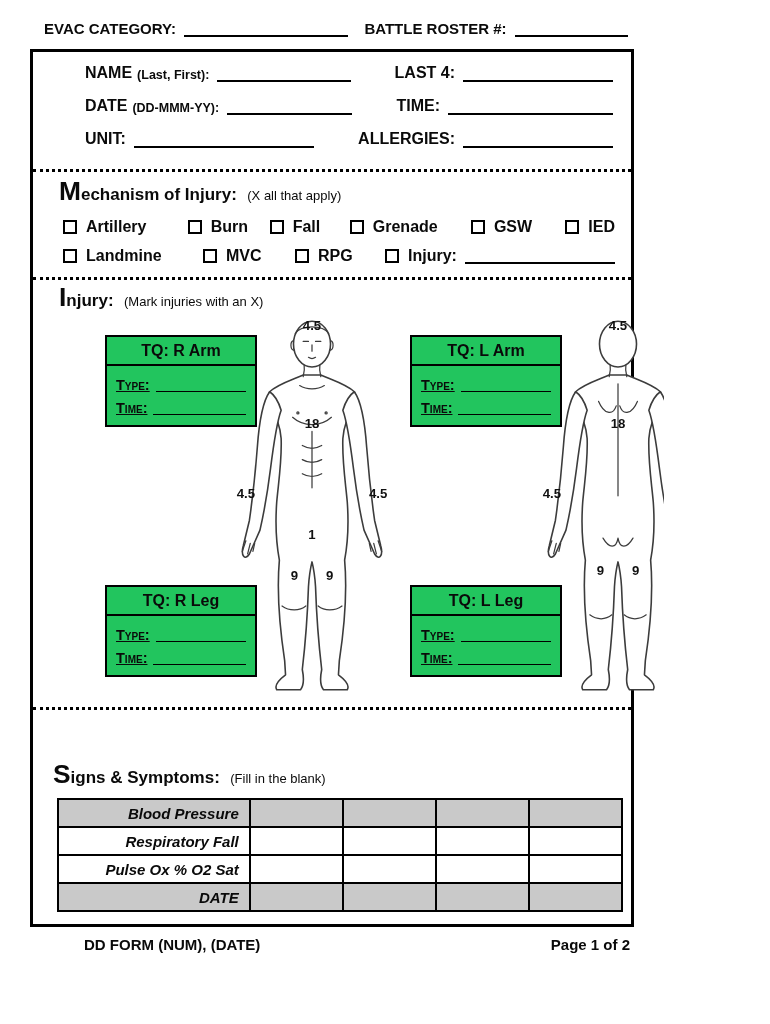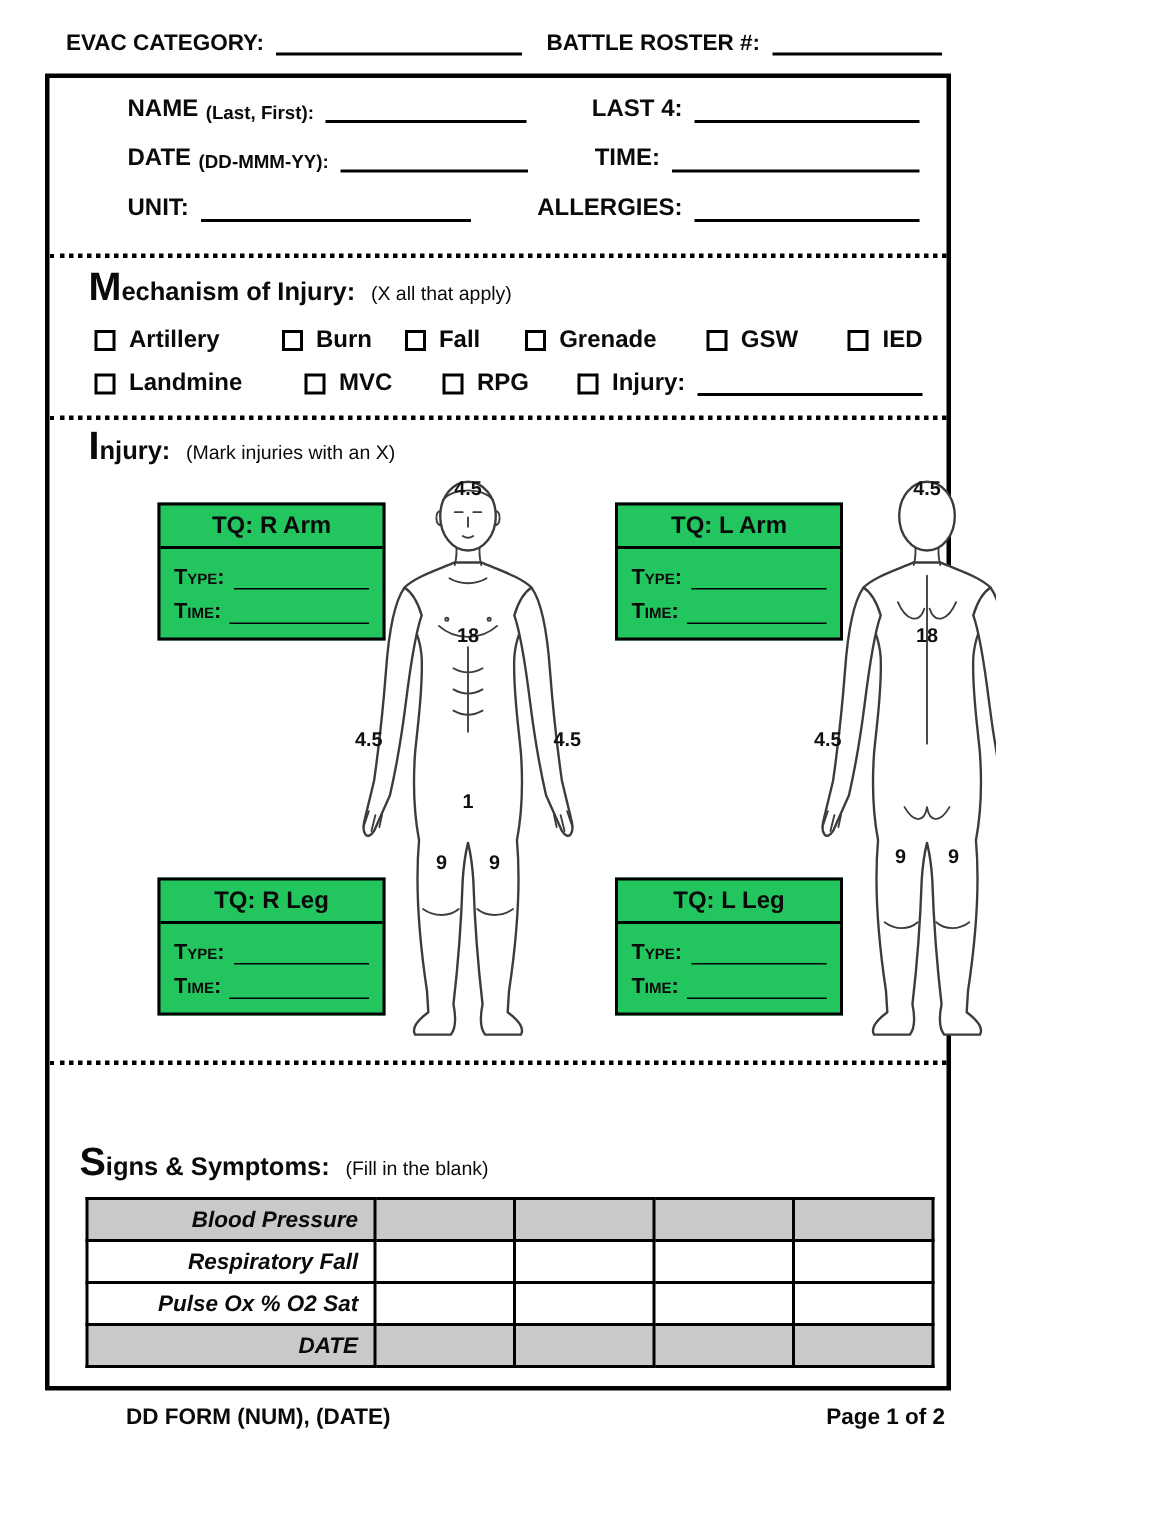--- a/index.html
+++ b/index.html
@@ -52,21 +52,21 @@
   svg .ln { fill:none; stroke:#3c3c3c; stroke-width:1.4; stroke-linecap:round; }
   svg text { font-family:"Liberation Sans", sans-serif; font-weight:bold; font-size:15px; fill:#111; text-anchor:middle; }
 
   .tq-box { position:absolute; width:152px; border:2.5px solid #000; background:#22c55e; z-index:2;margin-left:28px; }
   .tq-rarm { left:28px;  top:22px; }
   .tq-larm { left:333px; top:22px; }
   .tq-rleg { left:28px;  top:272px; }
   .tq-lleg { left:333px; top:272px; }
   .tq-title { font-weight:bold; font-size:16px; text-align:center; padding:5px 0 4px; border-bottom:2px solid #000; }
   .tq-body { padding:4px 9px 9px 9px; }
-  .tq-line { display:flex; align-items:flex-end; margin-top:7px; }
+  .tq-line { display:flex; align-items:center; margin-top:7px;text-decoration:underline; }
   .tq-llbl { font-variant:small-caps; font-weight:bold; font-size:14.5px; }
   .tq-fill { flex:1; margin-left:6px; height:14px; border-bottom-width:1.5px; }
 
   
   .signs { padding:4px 8px 12px 10px;margin-top:43px; }
   .ss-table { width:calc(100% - 14px); margin:8px 0 0 14px; border-collapse:collapse; table-layout:fixed; }
   .ss-table td { border:2.5px solid #000; height:28px; background:#fff; }
   .ss-table .lblcell { font-style:italic; font-weight:bold; font-size:15px; text-align:right; padding-right:10px; }
   .ss-table tr.shaded td { background:#c9c9c9; }
   .ss-table tr.time-row .lblcell { border:none; background:transparent; font-size:16px; }

